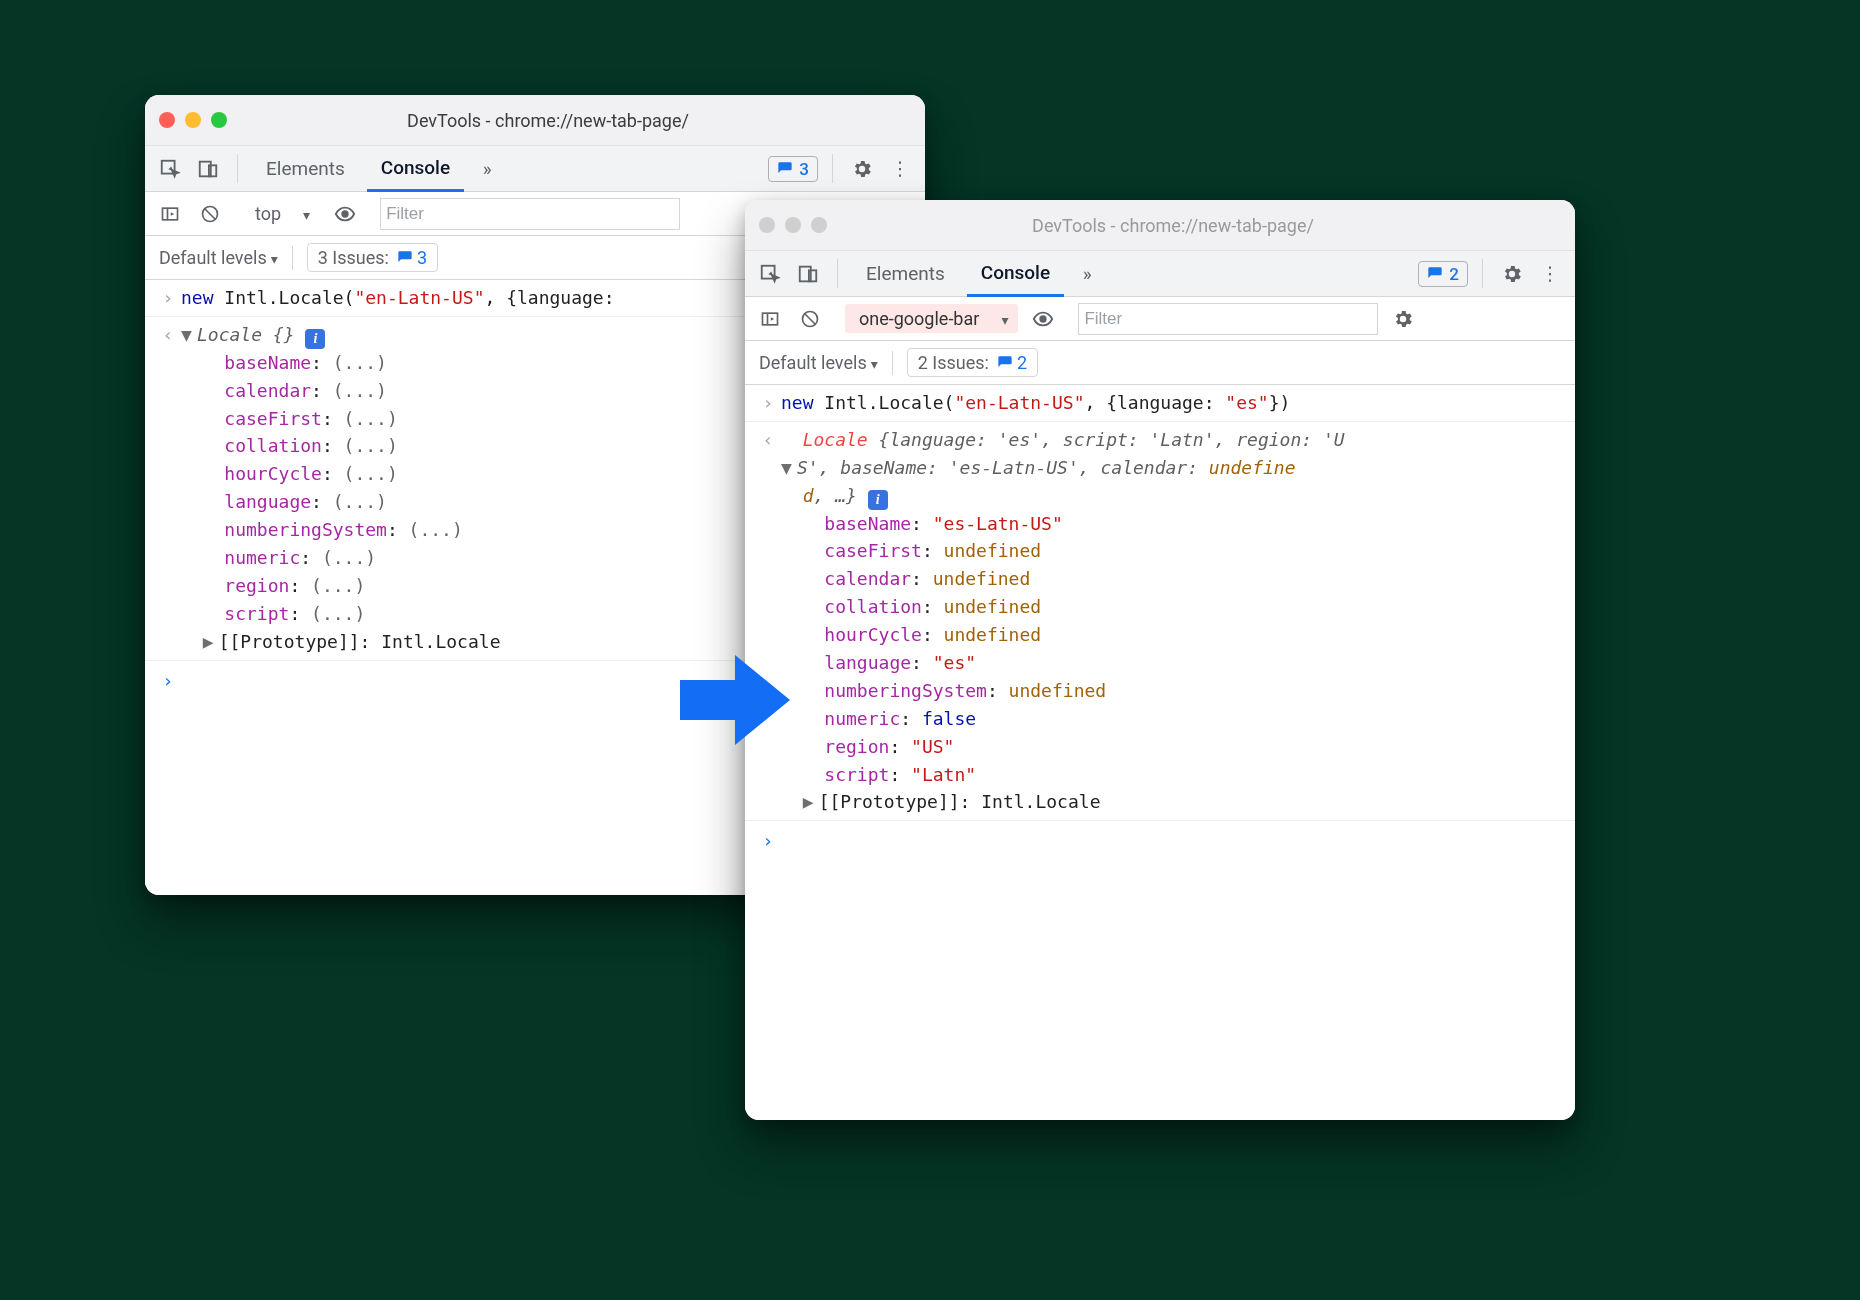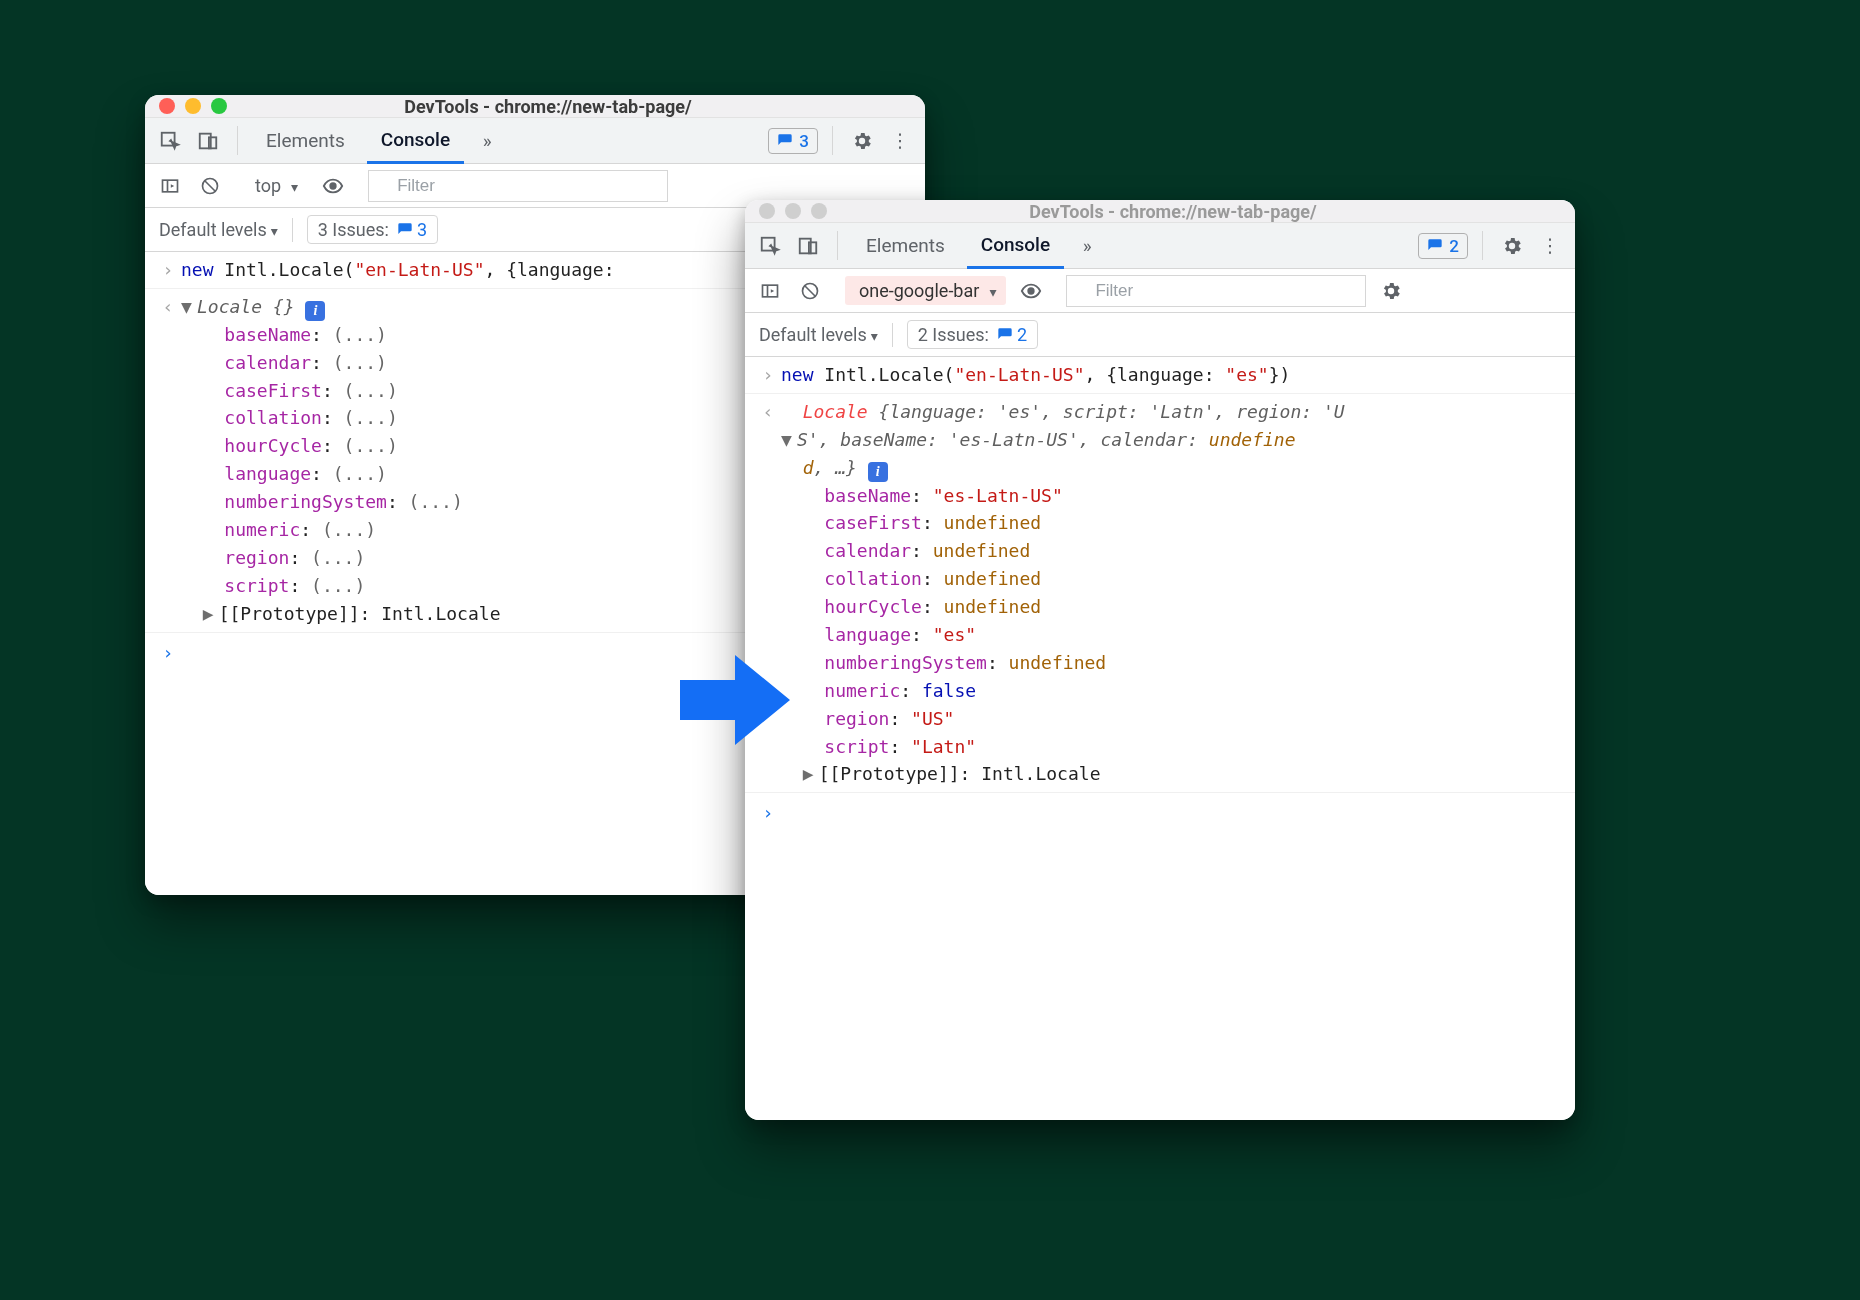--- a/index.html
+++ b/index.html
@@ -12,27 +12,27 @@
   .window {
     position: absolute;
     background: #fff;
     border-radius: 14px;
     box-shadow: 0 28px 48px rgba(0,0,0,0.42), 0 6px 18px rgba(0,0,0,0.25);
     overflow: hidden;
     display: flex;
     flex-direction: column;
   }
   .titlebar {
-    height: 23px;
+    height: 51px;
     background: #f1f0f2;
     display: flex;
     align-items: center;
     padding: 0 14px;
     font-size: 18px;
-    font-weight: 700;
+    font-weight: 400;
     color: #3c3c3c;
     border-bottom: 1px solid #e2e2e2;
   }
   .titlebar.inactive { color: #9a9a9a; }
   .traffic { display: flex; gap: 10px; margin-right: 18px; }
   .dot { width: 16px; height: 16px; border-radius: 50%; }
   .d-close { background: #ff5f57; }
   .d-min   { background: #febc2e; }
   .d-max   { background: #28c840; }
   .titlebar.inactive .dot { background: #cfcfcf; }
@@ -62,27 +62,27 @@
 
   .subbar {
     height: 44px;
     display:flex; align-items:center; gap:10px;
     padding: 0 10px;
     background:#fff;
     border-bottom:1px solid #d6d6d6;
     font-size:18px; color:#5f6368;
   }
   .context-select {
-    display:flex; align-items:center; gap:6px;
+    display:flex; align-items:center; gap:18px;
     padding:4px 10px; cursor:pointer;
   }
   .context-select.hl { background:#fde8e7; border-radius:3px; color:#333;padding-left:14px; }
   .filter-input {
     flex:1; max-width: 300px;
-    border:1px solid #d6d6d6; padding:5px 28px; font-size:17px; color:#3b82f6;
+    border:1px solid #d6d6d6; padding:5px 5px; font-size:17px; color:#3b82f6;
     background:#fff;
   }
   .filter-input::placeholder { color:#9aa0a6; }
 
   .levelsbar {
     height: 44px;
     display:flex; align-items:center; gap:14px;
     padding: 0 14px;
     background:#fff;
     border-bottom:1px solid #d6d6d6;

